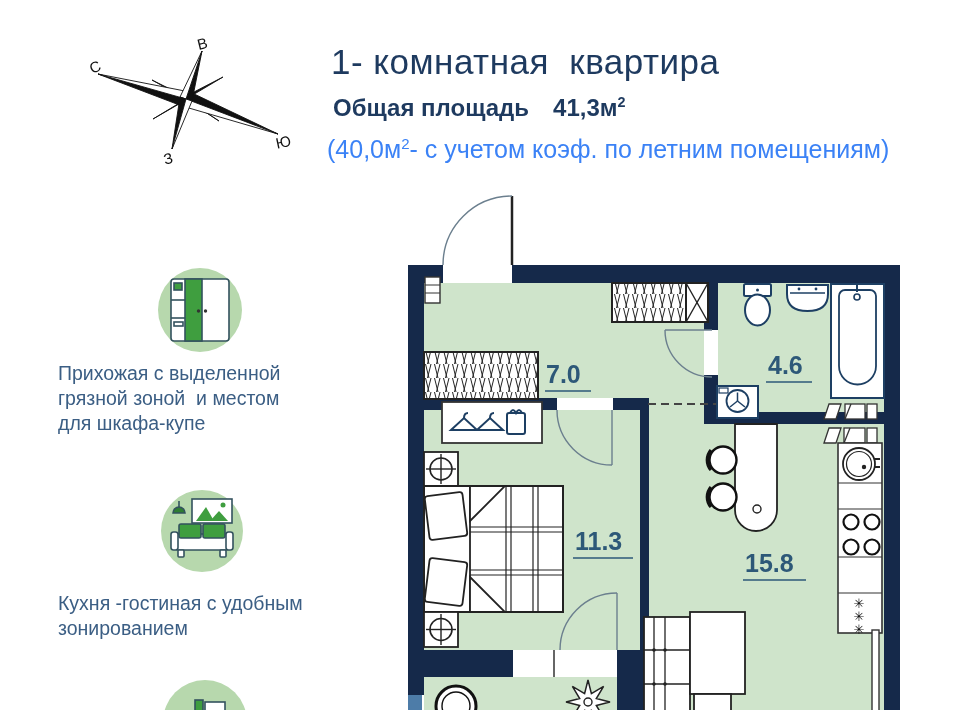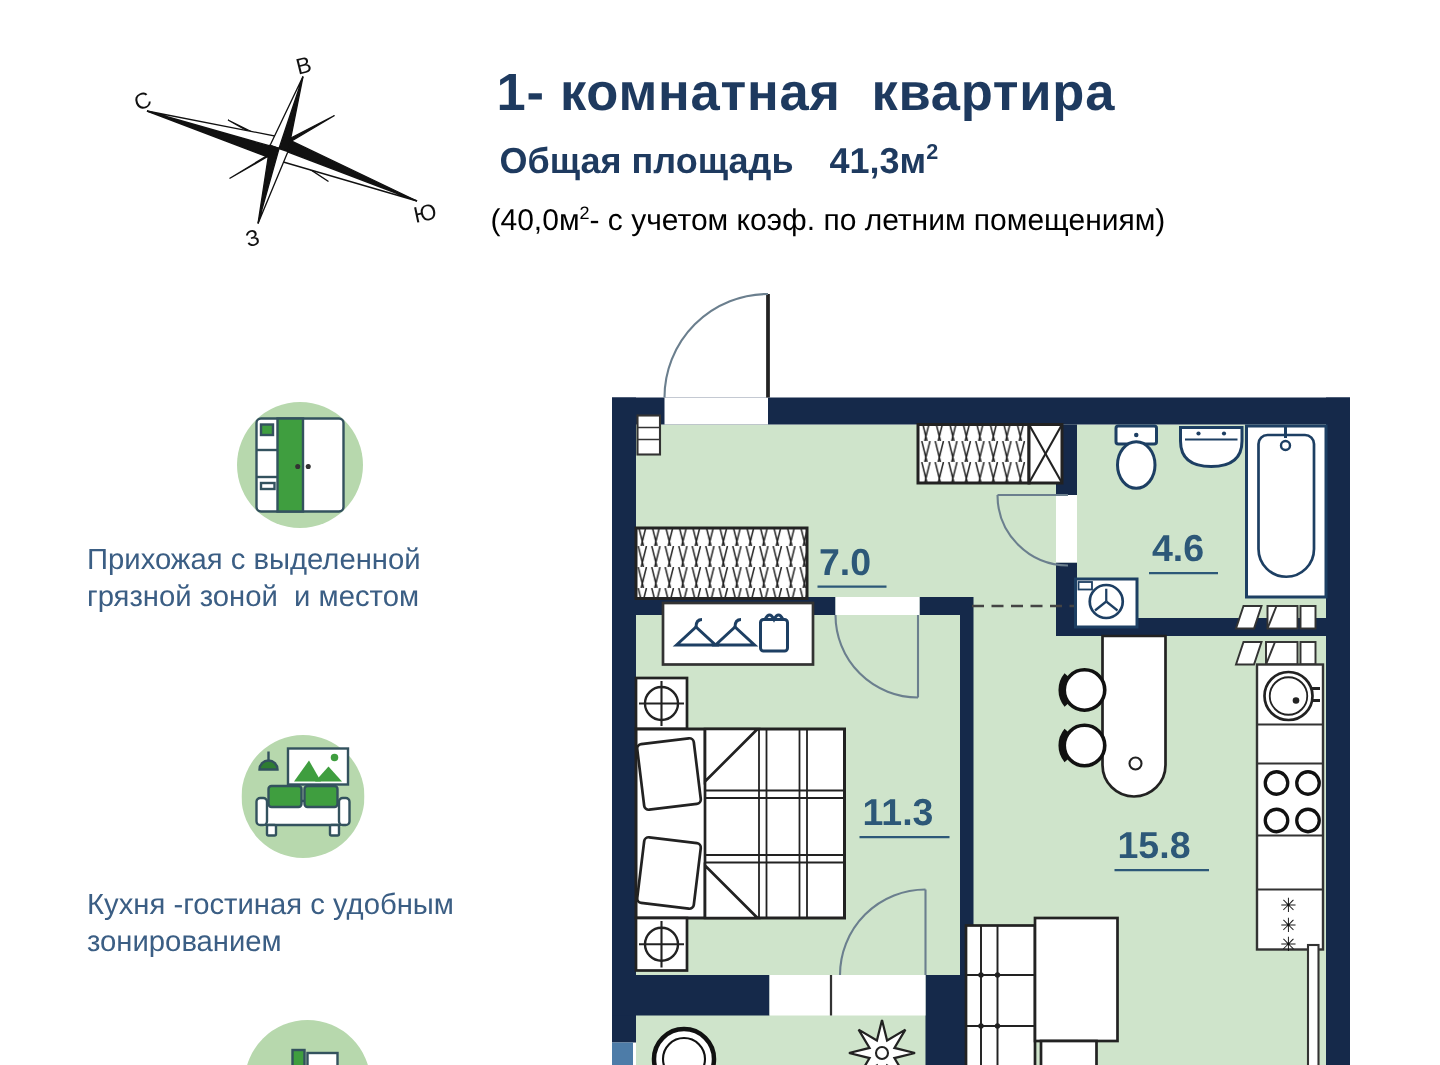--- a/index.html
+++ b/index.html
@@ -1,24 +1,24 @@
 <!DOCTYPE html>
 <html><head>
 <meta charset="utf-8">
 <style>
   html,body{margin:0;padding:0;background:#fff;}
   .canvas{position:relative;width:960px;height:710px;background:#fff;overflow:hidden;
           font-family:"Liberation Sans",sans-serif;}
   .abs{position:absolute;}
-  .title{left:331px;top:42px;font-size:35px;font-weight:700;color:#1e3a5f;
+  .title{left:331px;top:42px;font-size:35px;font-weight:400;color:#1e3a5f;
          letter-spacing:.5px;white-space:pre;}
   .subtitle{left:333px;top:94px;font-size:24px;font-weight:700;color:#1e3a5f;white-space:pre;}
   .subtitle .val{margin-left:24px;}
   .subtitle sup,.note sup{font-size:60%;}
-  .note{left:327px;top:135px;font-size:20px;font-weight:400;color:#000000;white-space:pre;}
+  .note{left:327px;top:135px;font-size:25px;font-weight:400;color:#3b82f6;white-space:pre;}
   .feature-text{width:310px;text-align:left;color:#3b5e84;font-size:19.5px;line-height:25px;}
   .feature-line{white-space:pre-wrap;}
   svg text{font-family:"Liberation Sans",sans-serif;}
   .num{font-weight:600;font-size:25px;fill:#2d5878;}
   .compass-letter{font-size:15px;fill:#111;}
 </style>
 </head>
 <body>
 
 <div class="canvas">
@@ -62,20 +62,21 @@
       <line x1="-29" y1="8" x2="-15" y2="8"></line>
       <rect x="-26" y="-27" width="8" height="7" fill="#3f9e3f"></rect>
       <rect x="-26" y="12" width="9" height="4"></rect>
     </g>
     <circle cx="-1.5" cy="1" r="1.7" fill="#333"></circle>
     <circle cx="5.5" cy="1" r="1.7" fill="#333"></circle>
   </svg>
   <div class="abs feature-text" style="left:58px;top:361px">
     <div class="feature-line">Прихожая с выделенной</div>
     <div class="feature-line">грязной зоной  и местом</div>
+    <div class="feature-line">для шкафа-купе</div>
   </div>
 
   <svg class="abs" style="left:161px;top:490px" width="82" height="82" viewBox="-41 -41 82 82">
     <circle cx="0" cy="0" r="41" fill="#b7d8ad"></circle>
     <g stroke="#33525e" stroke-width="1.6" fill="#fff">
       <line x1="-23" y1="-30" x2="-23" y2="-22"></line>
       <path d="M-29 -18 a6 6 0 0 1 12 0 z" fill="#2e7d32"></path>
       <rect x="-10" y="-32" width="40" height="24"></rect>
       <path d="M-6 -10 L4 -24 L12 -10 Z" fill="#3f9e3f" stroke="none"></path>
       <path d="M8 -10 L17 -20 L26 -10 Z" fill="#3f9e3f" stroke="none"></path>

